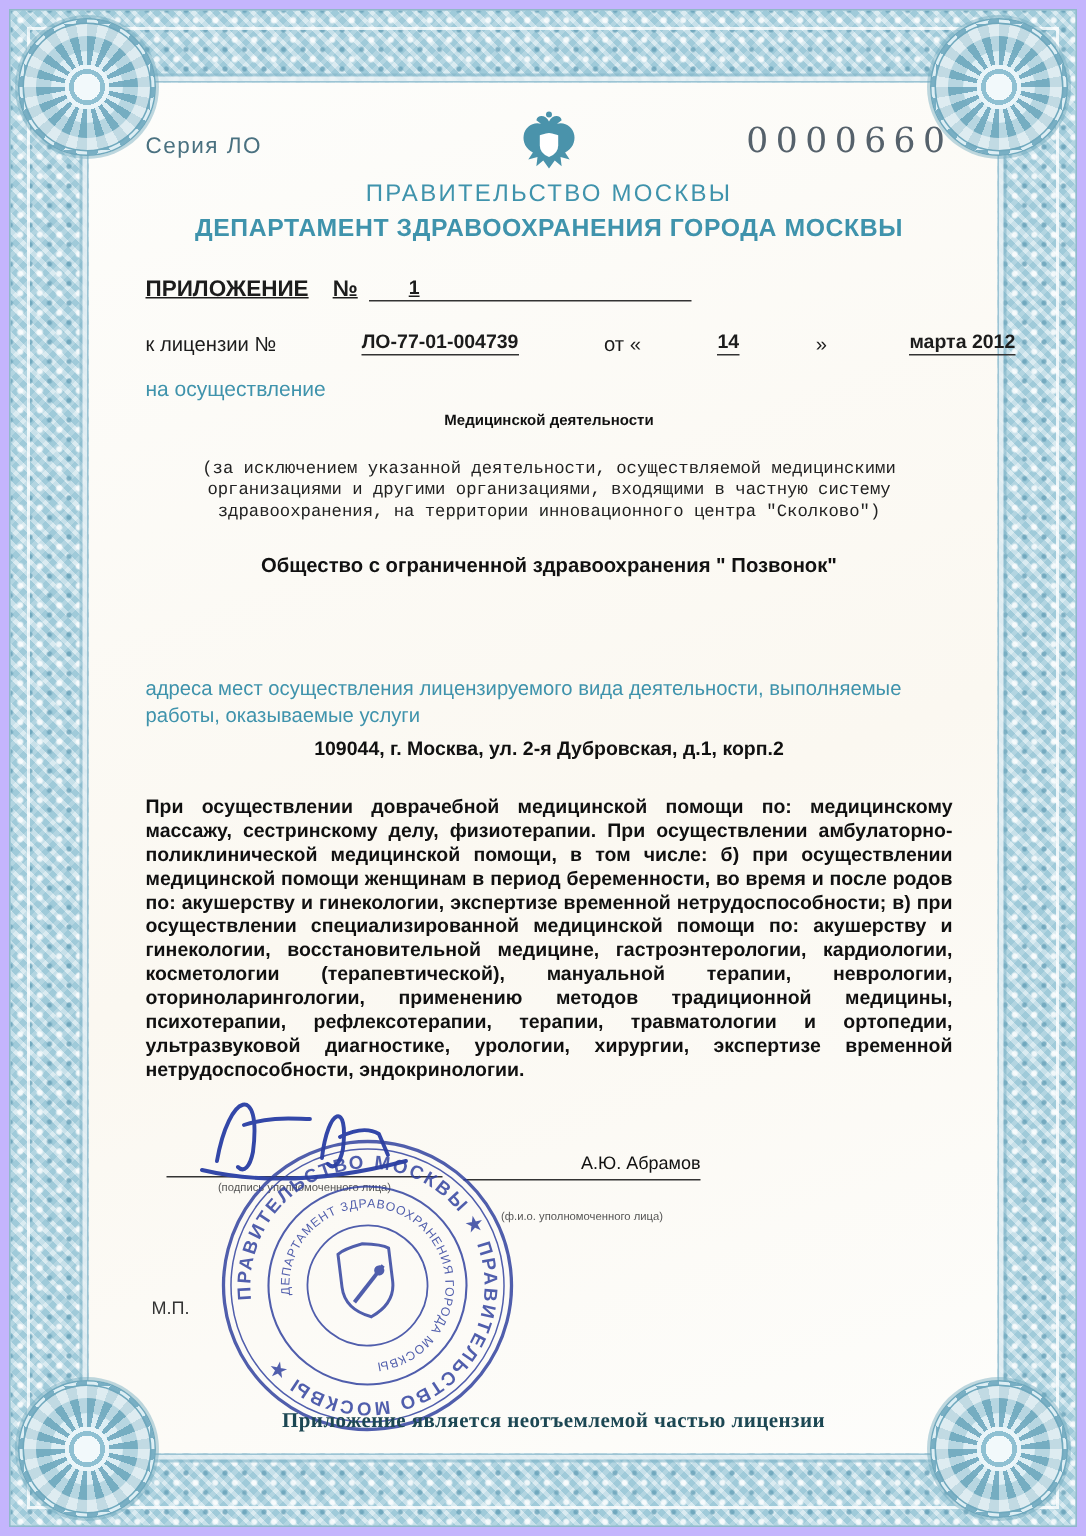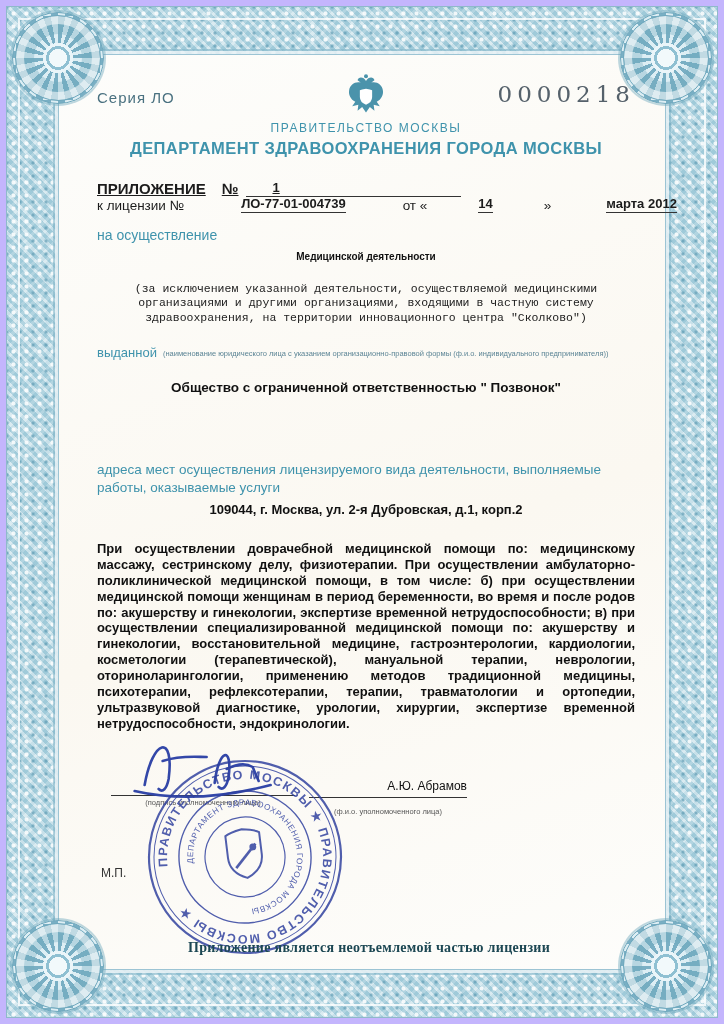--- a/index.html
+++ b/index.html
@@ -36,28 +36,28 @@
     box-shadow: inset 0 0 0 8px rgba(255,255,255,.55), inset 0 0 0 18px rgba(111,168,189,.35), 0 0 0 2px rgba(111,168,189,.45);
   }
   .rosette.tl{left:12px;top:12px} .rosette.tr{right:12px;top:12px}
   .rosette.bl{left:12px;bottom:12px} .rosette.br{right:12px;bottom:12px}
 
   .hdr { position:relative; display:flex; justify-content:space-between; align-items:flex-start; height:42px; }
   .series { font-size:15px; color:#4a7180; letter-spacing:1px; padding-top:10px; }
   .eagle { position:absolute; left:50%; transform:translateX(-50%); top:-6px; }
   .serial { font-family:"DejaVu Serif",serif; font-size:23px; color:#55616b; letter-spacing:5px; padding-top:2px; }
 
-  .gov  { text-align:center; color:#3f93ac; font-size:12px; letter-spacing:1.5px; }
+  .gov  { text-align:center; color:#3f93ac; font-size:16px; letter-spacing:1.5px; }
   .dept { text-align:center; color:#3f93ac; font-weight:bold; font-size:16.5px; letter-spacing:.4px; margin-top:4px; }
 
   .appendix { display:flex; align-items:flex-end; margin-top:22px; font-size:15px; font-weight:bold; color:#1c1c1c;text-decoration:underline; }
   .appendix .no { margin-left:16px; }
   .app-fill { width:215px; border-bottom:1px solid #333; margin-left:8px; font-size:13px; padding-left:26px; line-height:1.15; font-weight:bold; }
 
-  .licline { display:flex; align-items:flex-end; margin-top:0; font-size:13.5px; color:#1c1c1c; white-space:nowrap;gap:47px; }
+  .licline { display:flex; align-items:flex-end; margin-top:20px; font-size:13.5px; color:#1c1c1c; white-space:nowrap;gap:47px; }
   .fill { border-bottom:1px solid #333; font-weight:bold; text-align:center; line-height:1.15; }
   .f-num { width:172px; margin:0 10px; font-size:13px; }
   .f-day { width:32px; margin:0 4px; font-size:13px; }
   .f-month { width:122px; margin-left:8px; font-size:13px; }
   .f-rest { flex:1; border-bottom:1px solid #333; margin:0 8px; }
 
   .forlabel { color:#3f93ac; font-size:14px; margin-top:14px; }
   .acttitle { text-align:center; font-weight:bold; font-size:10px; color:#111; margin-top:8px; }
   .actnote  { text-align:center; font-size:11.5px; color:#222; width:520px; margin:20px auto 0; line-height:1.25;font-family:Liberation Mono, monospace; }
 
@@ -71,21 +71,21 @@
 
   .services { margin-top:24px; font-weight:bold; font-size:13px; line-height:1.22; text-align:justify; color:#101010; }
 
   .sig-block { display:grid; grid-template-columns:212px 1fr 168px; margin-top:22px; align-items:start; }
   .signer-title { font-weight:bold; font-size:13px; line-height:1.35; color:#111; }
   .sig-center { position:relative; padding-top:42px; margin:0 14px; }
   .sig-line { border-bottom:1px solid #333; }
   .sig-caption { font-size:7.5px; color:#555; text-align:center; margin-top:2px; }
   .sig-svg { position:absolute; left:4%; top:-26px; width:92%; height:74px; }
   .signer-name { font-weight:normal; font-size:12px; color:#111; text-align:right; padding-top:26px; }
-  .name-caption { font-size:7.5px; color:#555; text-align:center; border-top:1px solid #333; margin-top:4px; padding-top:9px; }
+  .name-caption { font-size:7.5px; color:#555; text-align:center; border-top:1px solid #333; margin-top:4px; padding-top:19px; }
 
   .mp { font-size:12px; color:#333; margin-top:50px; margin-left:4px; }
 
   .stamp { position:absolute; left:86px; top:702px; width:200px; height:200px; opacity:.83; transform:rotate(-7deg); }
 
   .footer { position:absolute; left:0; right:14px; bottom:13px; text-align:center;
     font-family:"Liberation Serif",serif; font-weight:bold; font-size:14px; color:#1c4753; letter-spacing:.3px;margin-left:28px; }
 </style>
 </head>
 <body>
@@ -98,21 +98,21 @@
       <span class="series">Серия ЛО</span>
       <span class="eagle">
         <svg width="46" height="42" viewBox="0 0 60 54">
           <g fill="#4a93ab">
             <circle cx="30" cy="4" r="2.6"></circle>
             <path d="M30,10 C27,4 20,4 19,9 l4,3 c-7,-2 -14,3 -15,10 -1,6 2,12 8,15 l-4,6 8,-2 -1,8 6,-5 5,7 5,-7 6,5 -1,-8 8,2 -4,-6 c6,-3 9,-9 8,-15 -1,-7 -8,-12 -15,-10 l4,-3 c-1,-5 -8,-5 -11,1z"></path>
             <path d="M30,20 q6,1 8,2 v9 q0,7 -8,10 q-8,-3 -8,-10 v-9 q2,-1 8,-2z" fill="#ffffff"></path>
           </g>
         </svg>
       </span>
-      <span class="serial">0000218</span>
+      <span class="serial">0000660</span>
     </div>
 
     <div class="gov">ПРАВИТЕЛЬСТВО МОСКВЫ</div>
     <div class="dept">ДЕПАРТАМЕНТ ЗДРАВООХРАНЕНИЯ ГОРОДА МОСКВЫ</div>
 
     <div class="appendix">
       <span>ПРИЛОЖЕНИЕ</span>
       <span class="no">№</span>
       <span class="app-fill">1</span>
     </div>
@@ -125,25 +125,21 @@
       <span>»</span>
       <span class="fill f-month">марта 2012</span>
       <span class="f-rest"></span>
       <span>г.</span>
     </div>
 
     <div class="forlabel">на осуществление</div>
     <div class="acttitle">Медицинской деятельности</div>
     <div class="actnote">(за исключением указанной деятельности, осуществляемой медицинскими организациями и другими организациями, входящими в частную систему здравоохранения, на территории инновационного центра "Сколково")</div>
 
-    <div class="issued">
-      <span class="issued-label">выданной</span>
-      <span class="issued-hint">(наименование юридического лица с указанием организационно-правовой формы (ф.и.о. индивидуального предпринимателя))</span>
-    </div>
-    <div class="org">Общество с ограниченной ответственностью " Позвонок"</div>
+    <div class="org">Общество с ограниченной здравоохранения " Позвонок"</div>
 
     <div class="addr-label">адреса мест осуществления лицензируемого вида деятельности, выполняемые работы, оказываемые услуги</div>
     <div class="addr-value">109044, г. Москва, ул. 2-я Дубровская, д.1, корп.2</div>
 
     <div class="services">При осуществлении доврачебной медицинской помощи по: медицинскому массажу, сестринскому делу, физиотерапии. При осуществлении амбулаторно-поликлинической медицинской помощи, в том числе: б) при осуществлении медицинской помощи женщинам в период беременности, во время и после родов по: акушерству и гинекологии, экспертизе временной нетрудоспособности; в) при осуществлении специализированной медицинской помощи по: акушерству и гинекологии, восстановительной медицине, гастроэнтерологии, кардиологии, косметологии (терапевтической), мануальной терапии, неврологии, оториноларингологии, применению методов традиционной медицины, психотерапии, рефлексотерапии, терапии, травматологии и ортопедии, ультразвуковой диагностике, урологии, хирургии, экспертизе временной нетрудоспособности, эндокринологии.</div>
 
     <div class="sig-block">
       <div class="sig-center">
         <svg class="sig-svg" viewBox="0 0 160 74">
           <g fill="none" stroke="#3347a8" stroke-width="2.6" stroke-linecap="round">

